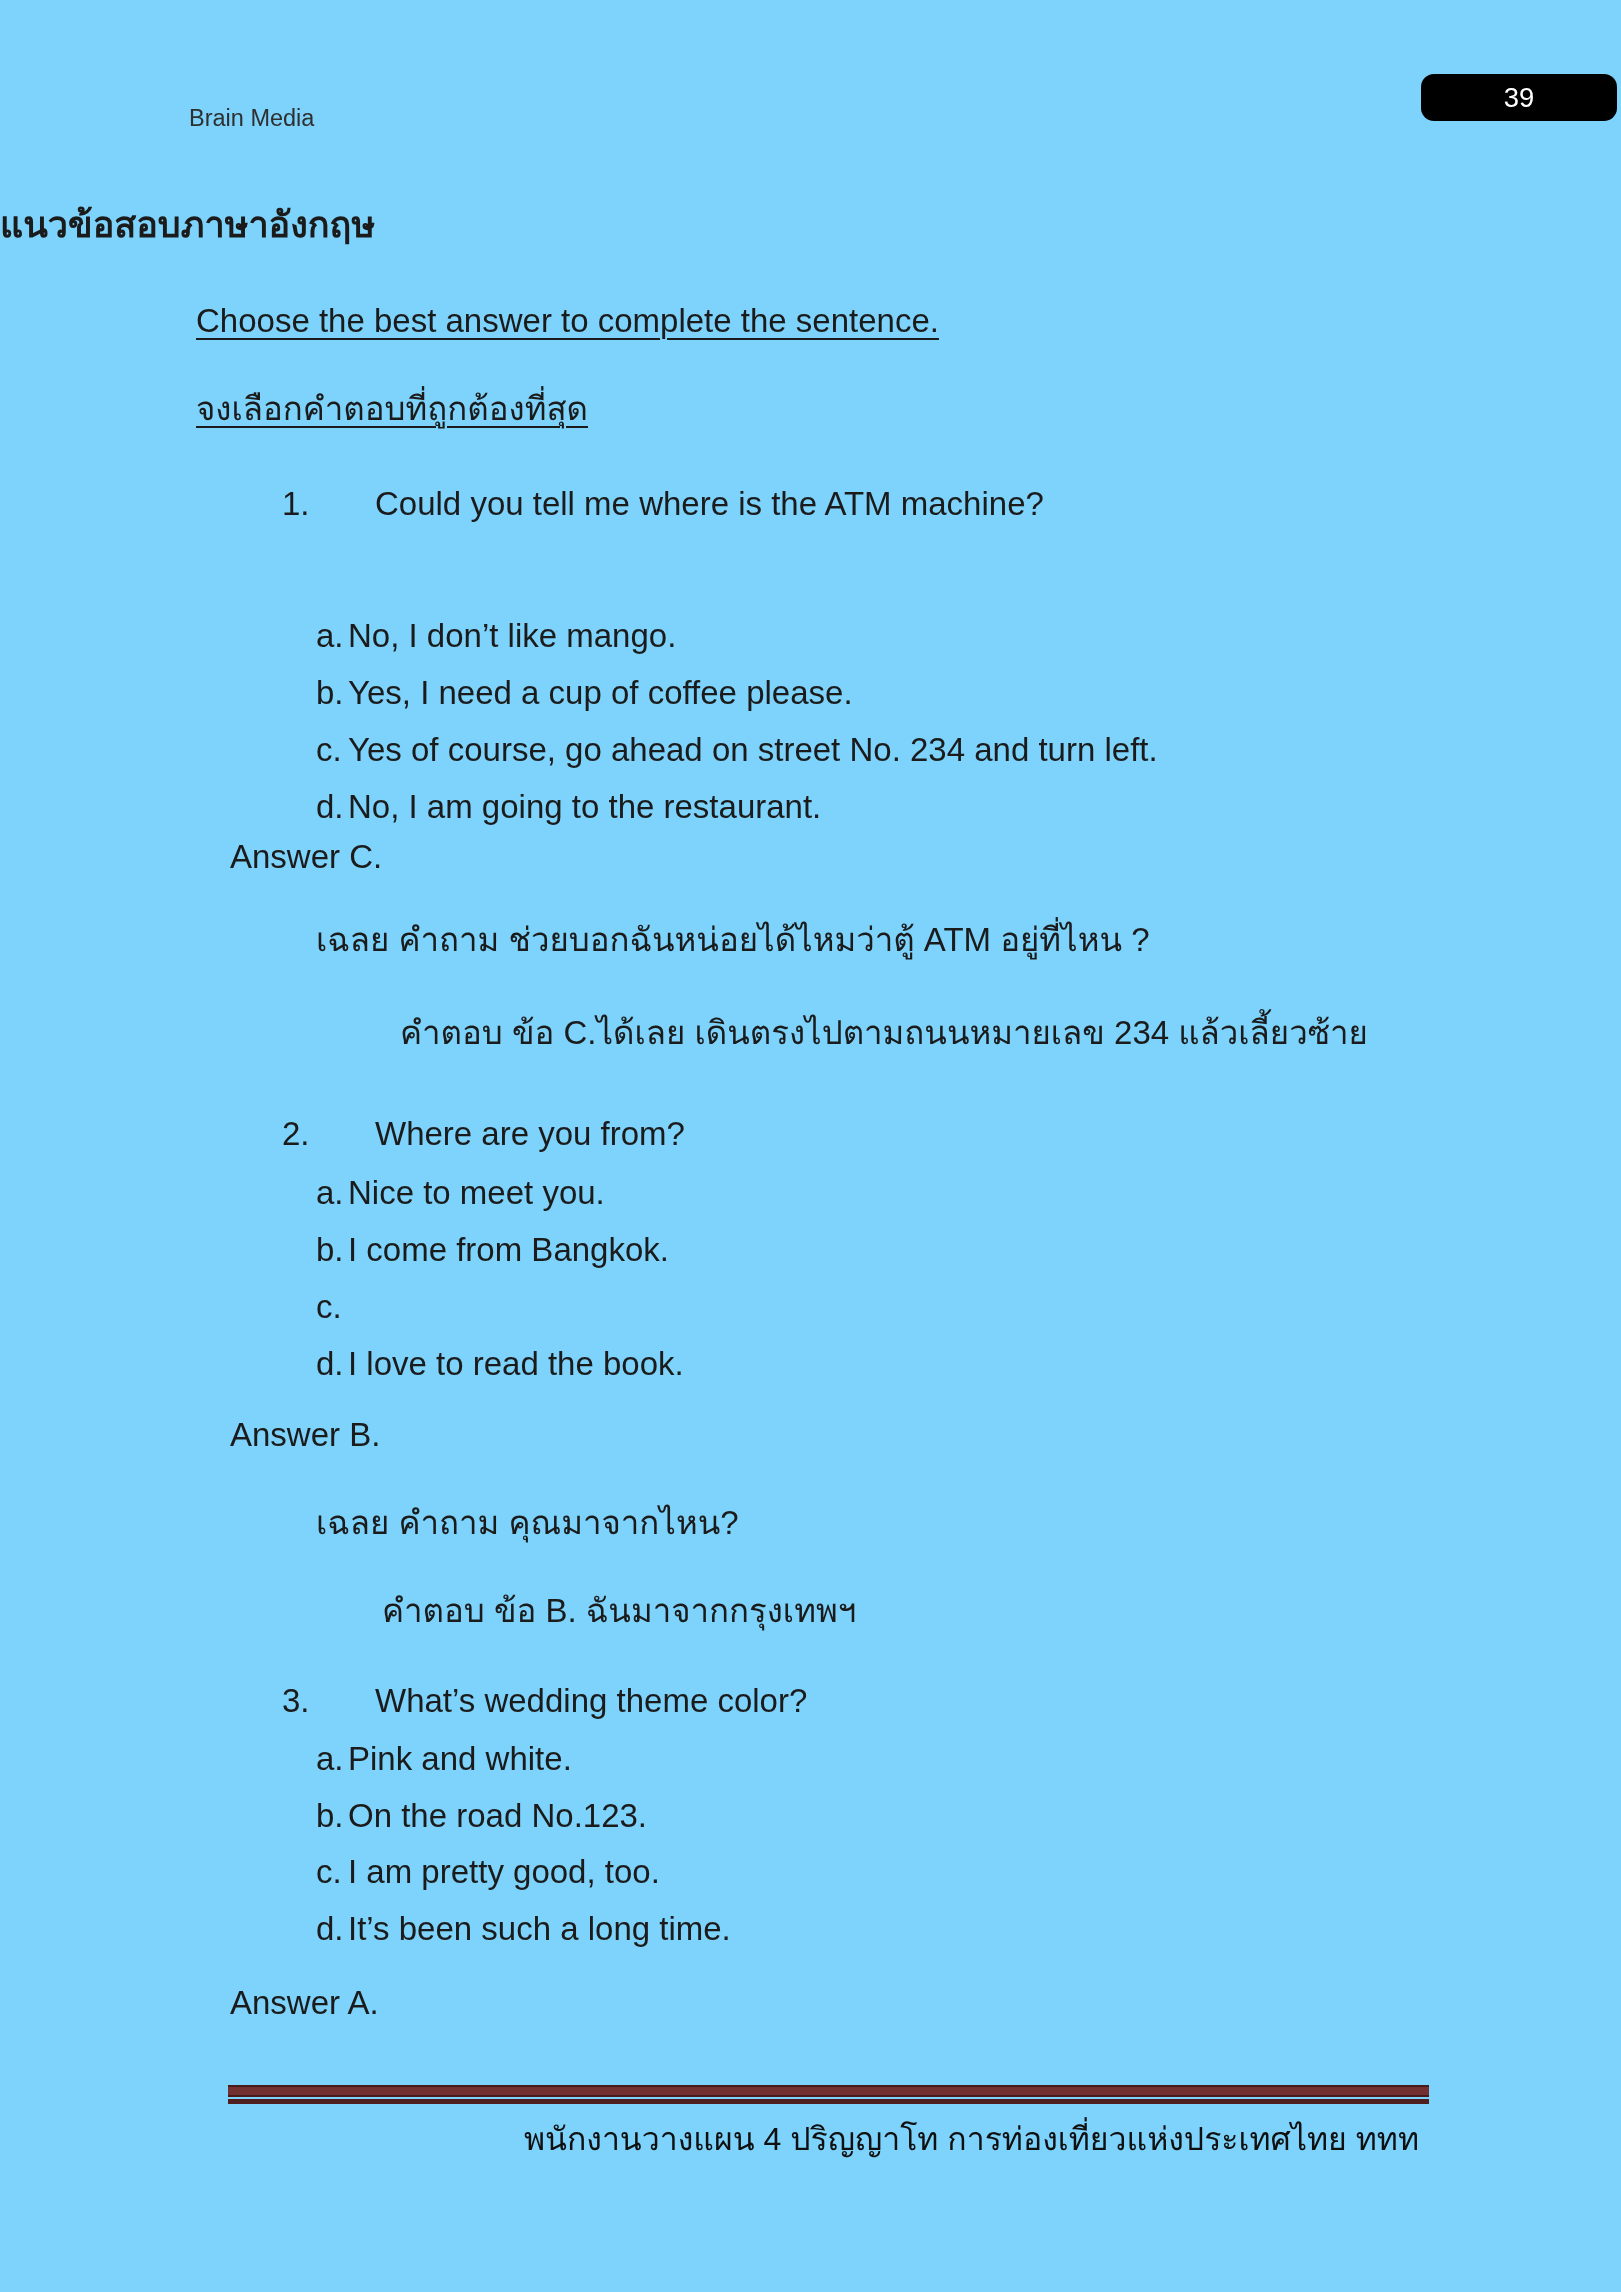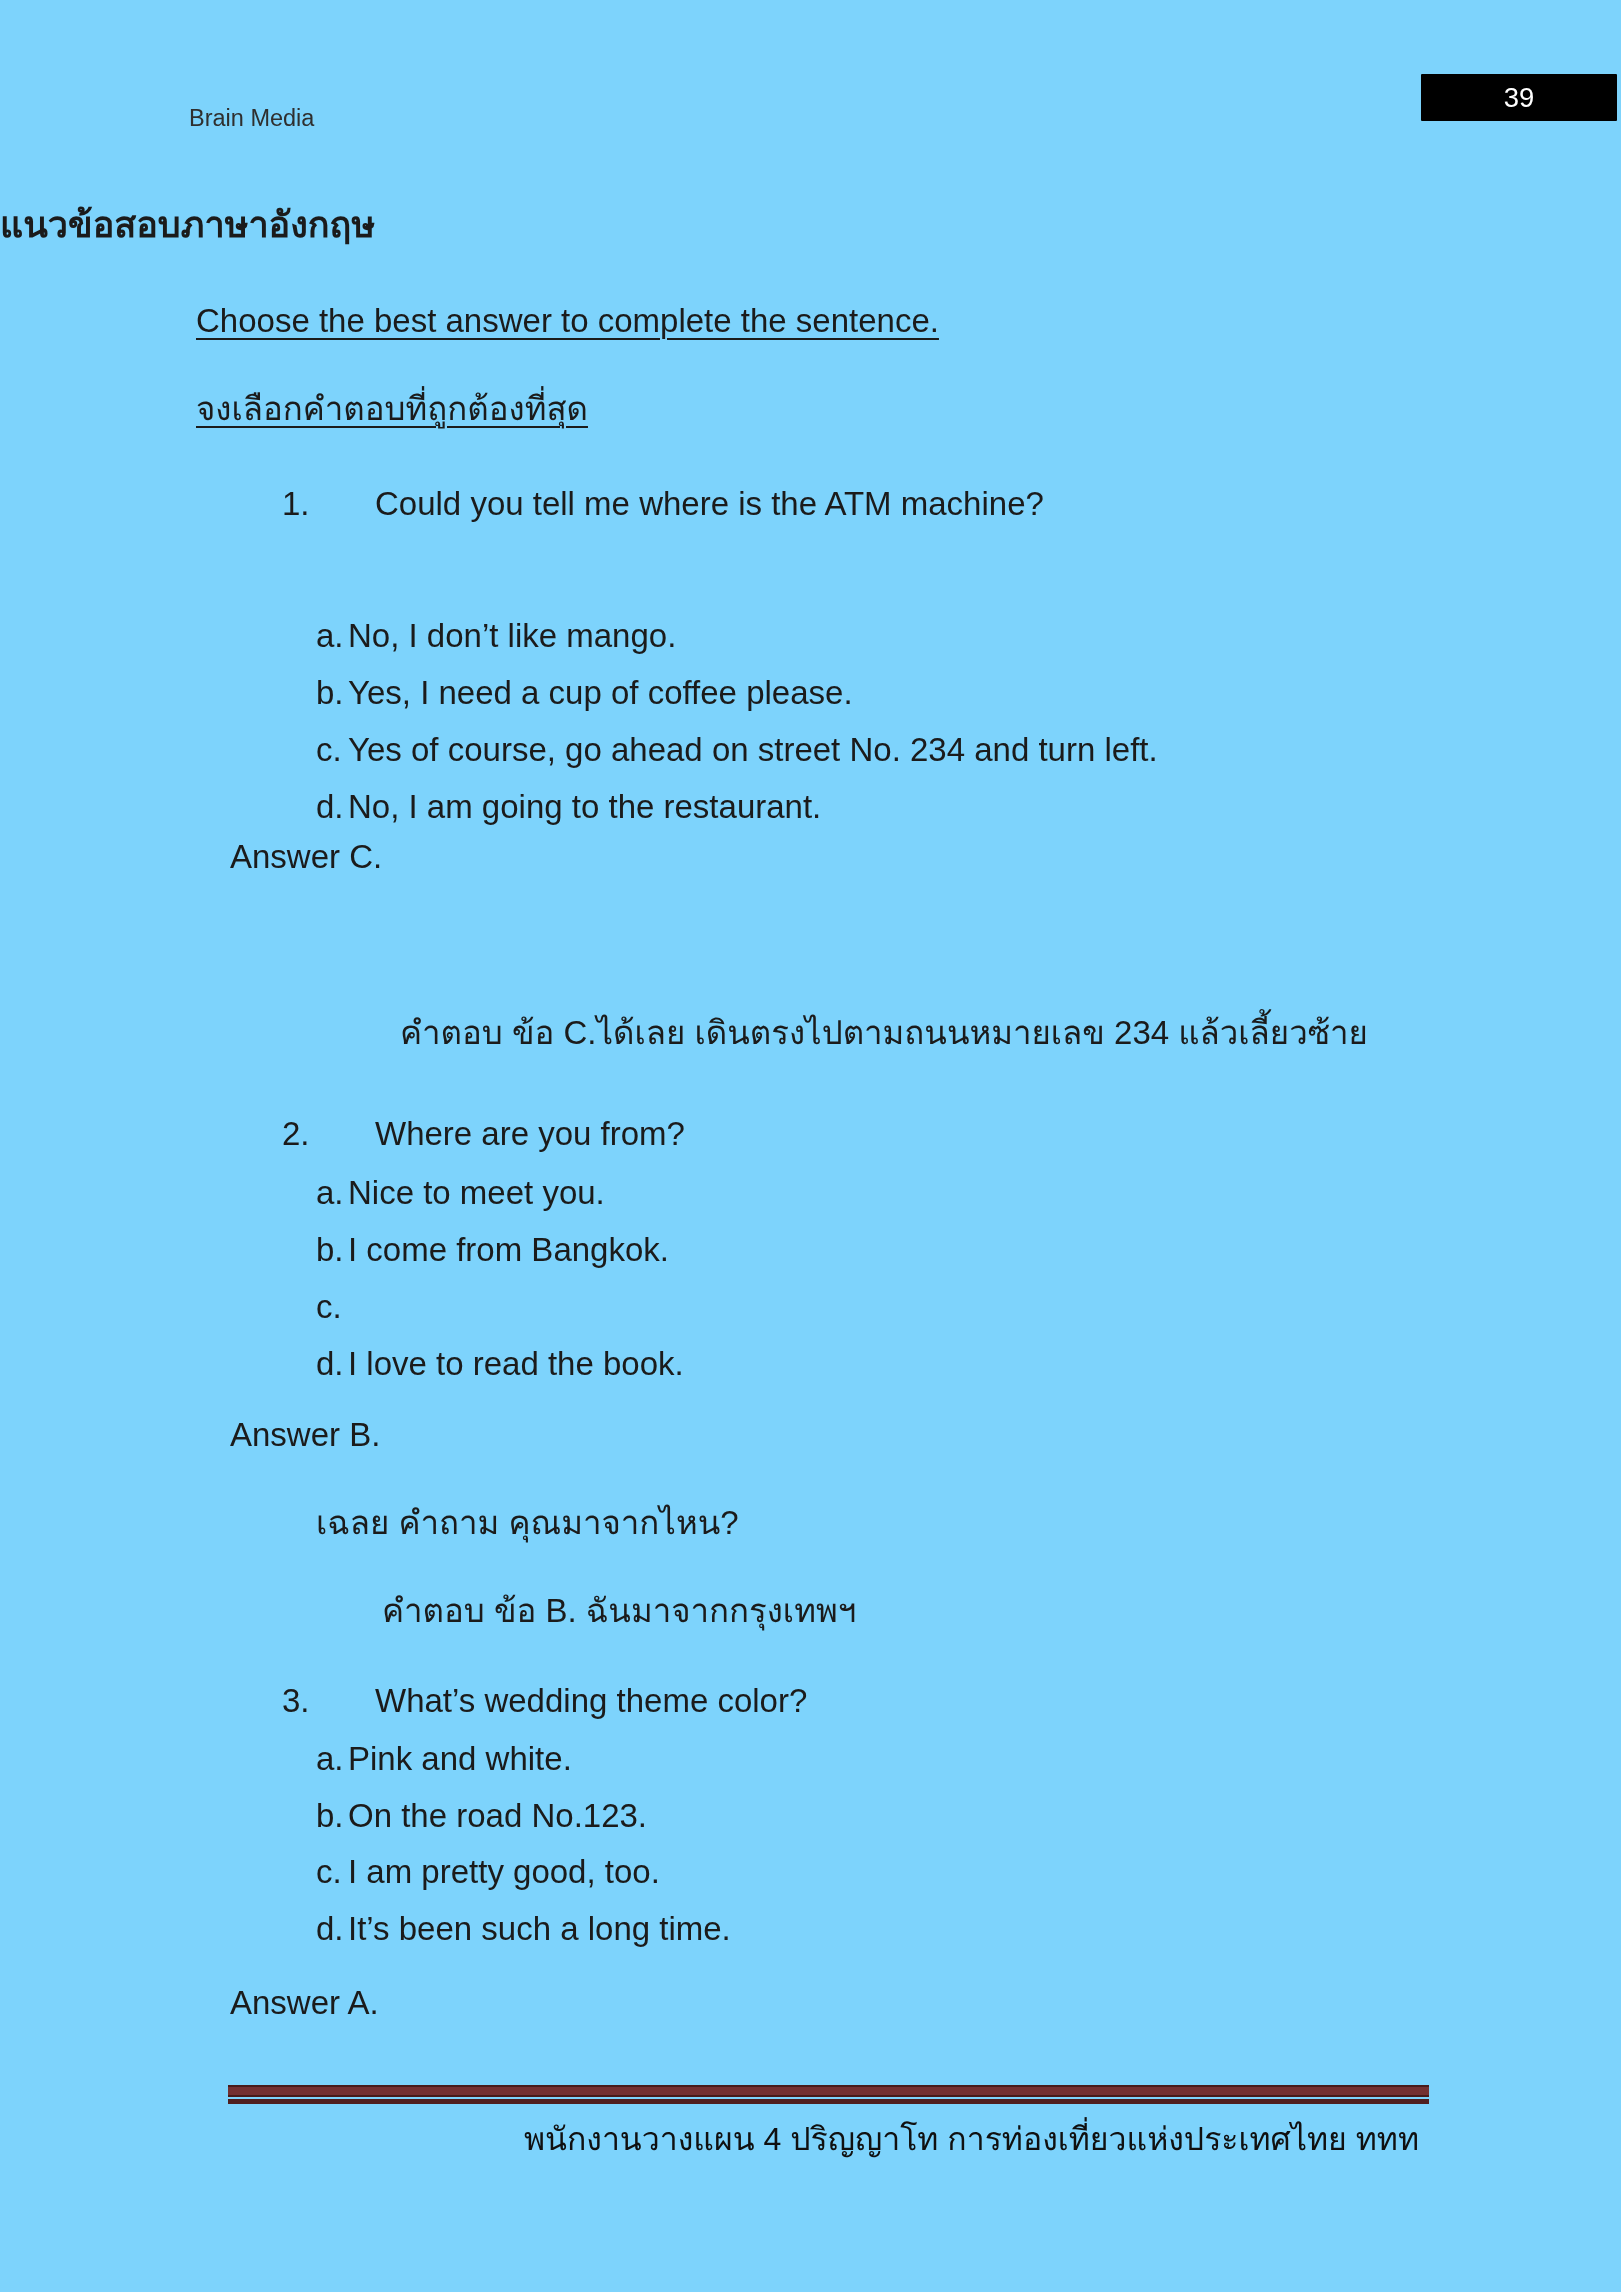--- a/index.html
+++ b/index.html
@@ -22,21 +22,21 @@
   .brand {
     left: 189px; top: 104px;
     font-size: 23.5px;
     color: #2f2f2f;
   }
   .page-number-box {
     position: absolute;
     left: 1421px; top: 74px;
     width: 196px; height: 47px;
     background: #000000;
-    border-radius: 1px;
+    border-radius: 13px;
     display: flex; align-items: center; justify-content: center;
   }
   .page-number-box span {
     color: #ffffff;
     font-size: 27.4px;
   }
   .doc-title {
     left: 0; top: 202px;
     width: 1621px;
     font-size: 36px;
@@ -111,20 +111,21 @@
   </div>
   <div class="q-row" style="top:731px">
     <span class="opt-letter">c.</span>
     <span class="opt-text">Yes of course, go ahead on street No. 234 and turn left.</span>
   </div>
   <div class="q-row" style="top:788px">
     <span class="opt-letter">d.</span>
     <span class="opt-text">No, I am going to the restaurant.</span>
   </div>
   <div class="line answer-line" style="top:836px">Answer C.</div>
+  <div class="line expl-q" style="top:919px">เฉลย คำถาม ช่วยบอกฉันหน่อยได้ไหมว่าตู้ ATM อยู่ที่ไหน ?</div>
   <div class="line" style="left:400px; top:1012px">คำตอบ ข้อ C.ได้เลย เดินตรงไปตามถนนหมายเลข 234 แล้วเลี้ยวซ้าย</div>
 
   <div class="q-row" style="top:1115px">
     <span class="q-num">2.</span>
     <span class="q-text">Where are you from?</span>
   </div>
   <div class="q-row" style="top:1174px">
     <span class="opt-letter">a.</span>
     <span class="opt-text">Nice to meet you.</span>
   </div>

